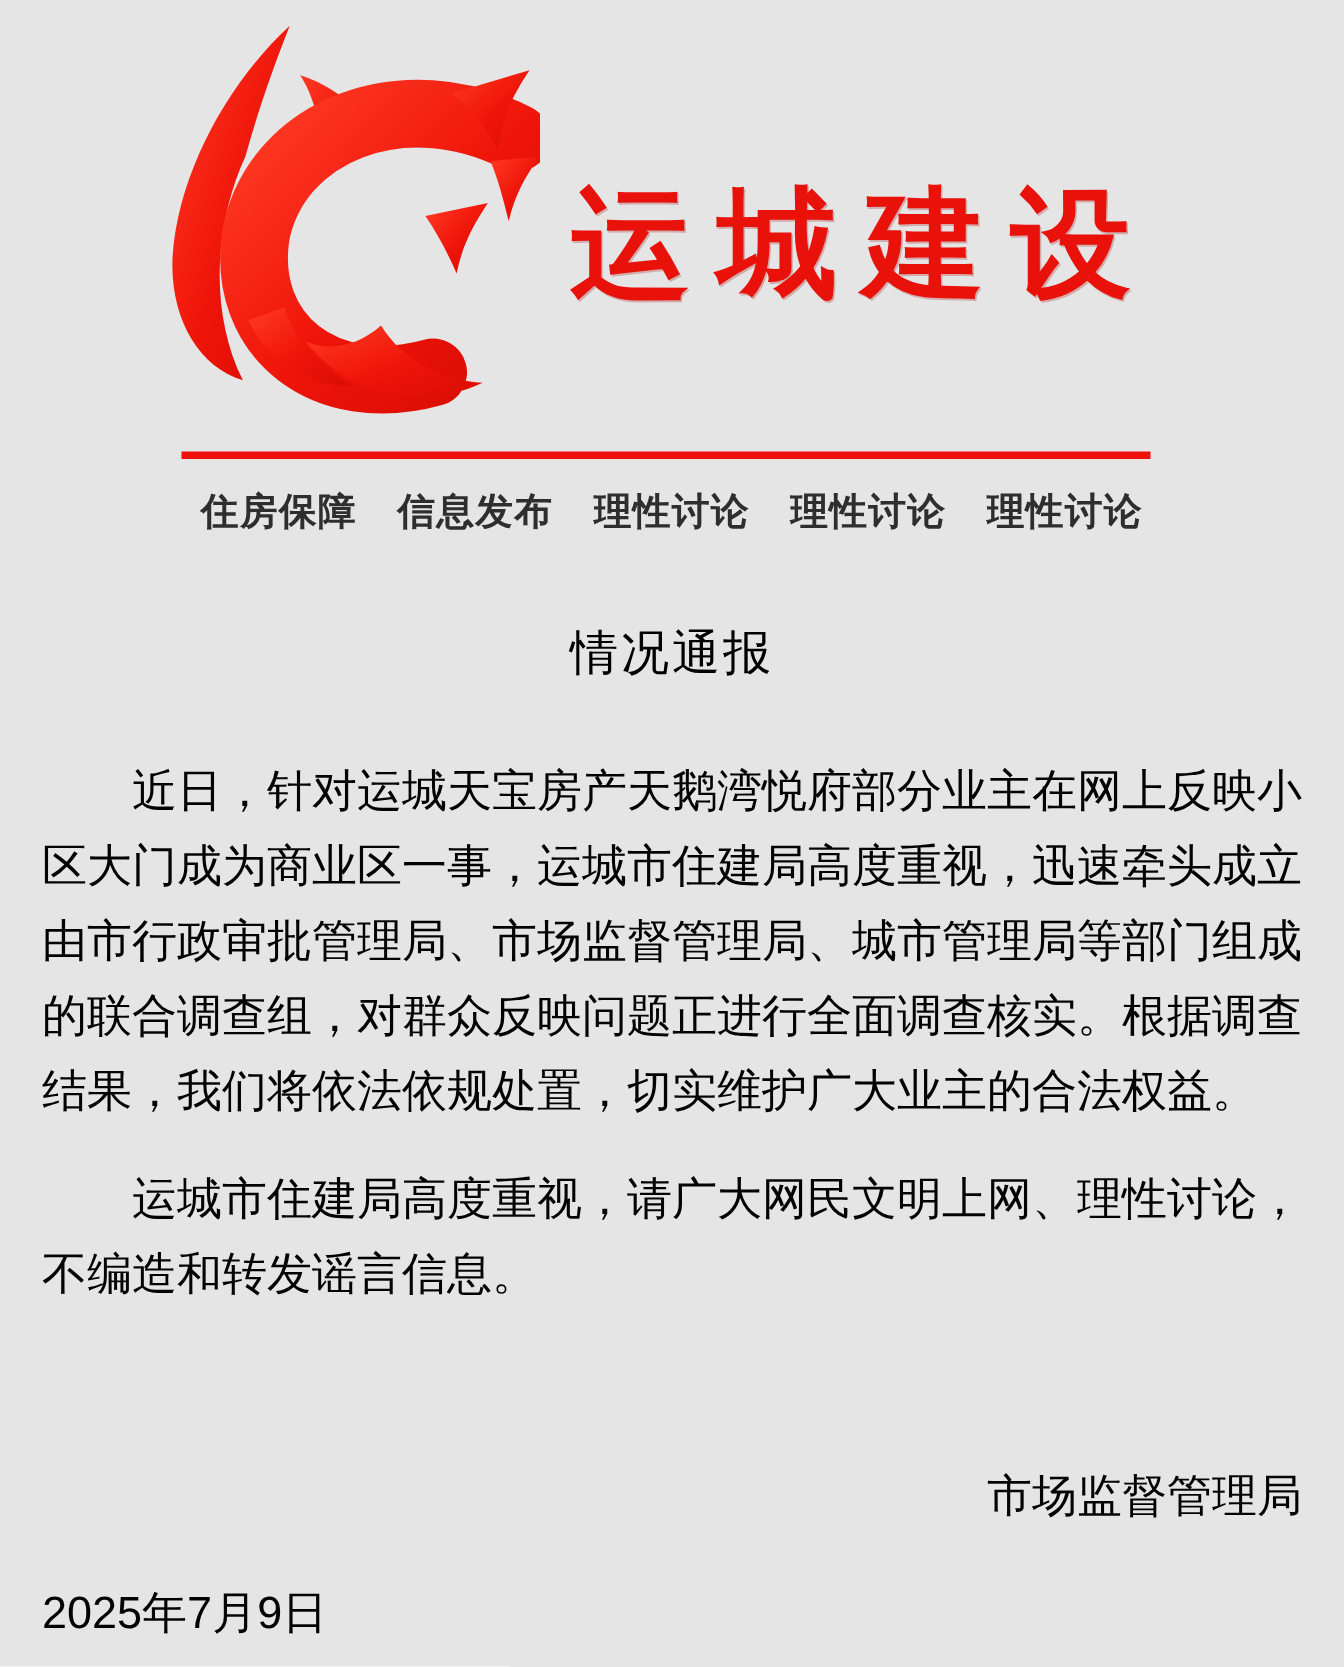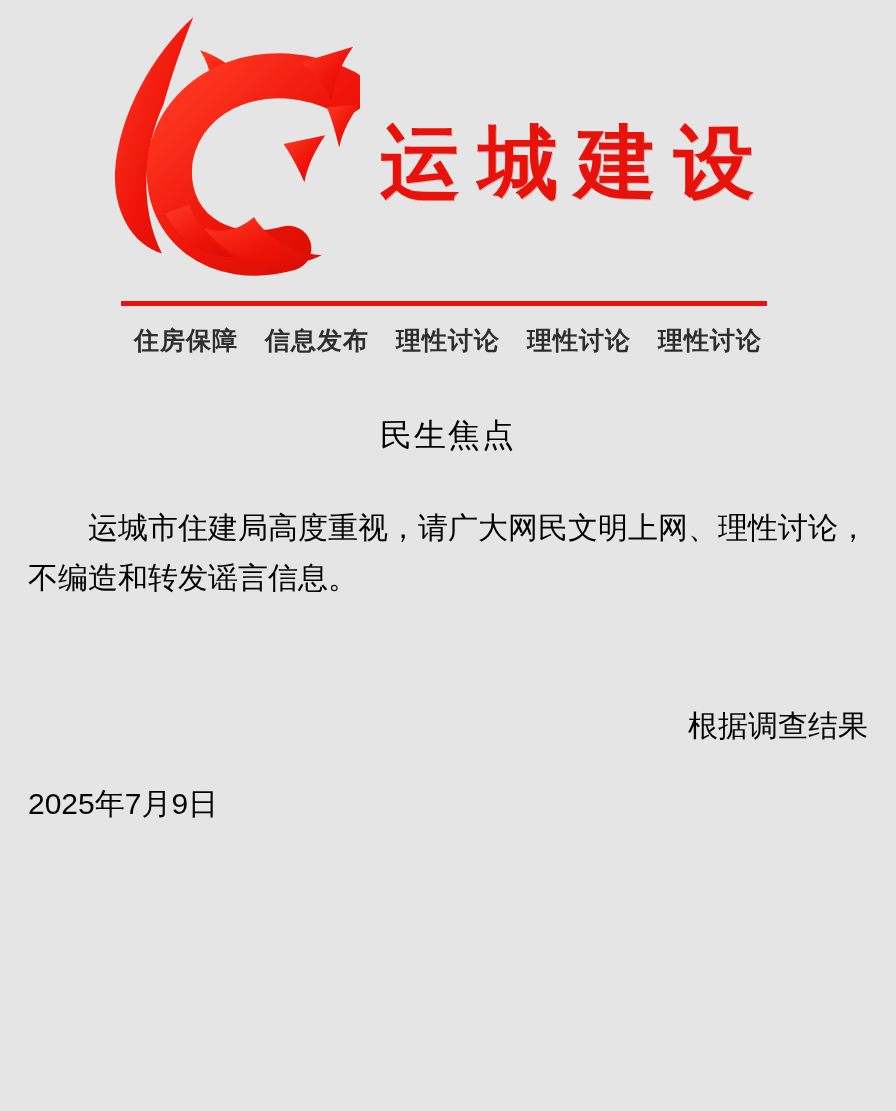--- a/index.html
+++ b/index.html
@@ -143,19 +143,20 @@
 
   <nav class="nav">
     <a class="nav-item">住房保障</a>
     <a class="nav-item">信息发布</a>
     <a class="nav-item">理性讨论</a>
     <a class="nav-item">理性讨论</a>
     <a class="nav-item">理性讨论</a>
   </nav>
 
   <main class="content">
-    <h1 class="title">民生焦点</h1>
+    <h1 class="title">情况通报</h1>
+    <p class="para">近日，针对运城天宝房产天鹅湾悦府部分业主在网上反映小区大门成为商业区一事，运城市住建局高度重视，迅速牵头成立由市行政审批管理局、市场监督管理局、城市管理局等部门组成的联合调查组，对群众反映问题正进行全面调查核实。根据调查结果，我们将依法依规处置，切实维护广大业主的合法权益。</p>
     <p class="para">运城市住建局高度重视，请广大网民文明上网、理性讨论，不编造和转发谣言信息。</p>
-    <p class="signature">根据调查结果</p>
+    <p class="signature">市场监督管理局</p>
     <p class="date">2025年7月9日</p>
   </main>
 
 </div>
 
 </body></html>

